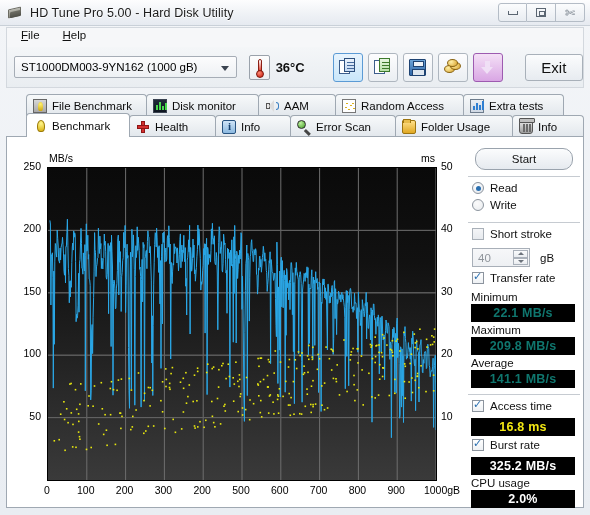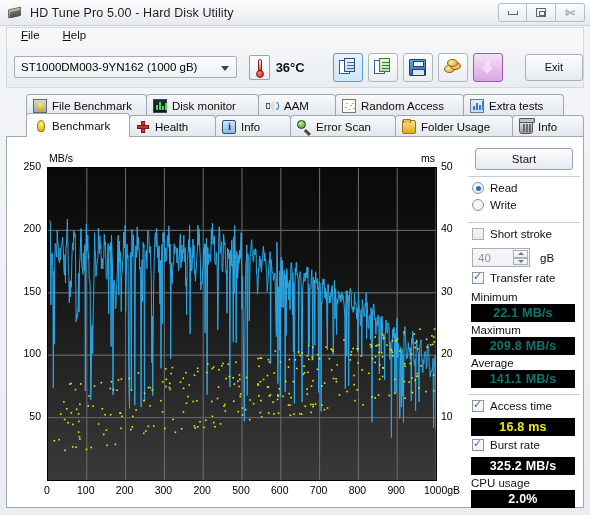--- a/index.html
+++ b/index.html
@@ -169,21 +169,21 @@
     position: absolute; left: 1px; top: 7px; width: 0; height: 0;
     border-left: 6.5px solid transparent; border-right: 6.5px solid transparent;
     border-top: 7px solid #f0e0f6;
   }
 
   .exit-btn {
     margin-left: 22px; width: 62px; height: 27px;
     background: linear-gradient(#fbfcfd, #e7ebf0);
     border: 1px solid #a8b0b9; border-radius: 3px;
     display: flex; align-items: center; justify-content: center;
-    font-size: 11px; color: #111;
+    font-size: 15px; color: #111;
   }
 
   
   .tabrow {
     position: absolute; left: 6px; height: 22px;
     display: flex;
   }
   .tabrow1 { top: 94px; left: 26px; }
   .tabrow2 { top: 115px; left: 26px; }
   .tab {
@@ -257,21 +257,21 @@
   .unit-right { position: absolute; font-size: 10.5px; color: #000; }
 
   
   .ctrl {
     position: absolute; left: 461px; top: 6px; width: 112px; height: 358px;
   }
   .ctrl-sep { border-top: 1px solid #c6cbd1; margin: 6px 0 5px 0; }
   .start-btn {
     width: 98px; height: 22px; margin: 5px auto 0 auto;
     background: linear-gradient(#fbfcfd, #e6eaef);
-    border: 1px solid #9aa3ad; border-radius: 3px;
+    border: 1px solid #9aa3ad; border-radius: 10px;
     display: flex; align-items: center; justify-content: center;
     font-size: 11.5px; color: #111;
   }
   .radio-row, .check-row { display: flex; align-items: flex-start; height: 17px; margin-left: 4px; }
   .radio {
     width: 12px; height: 12px; border-radius: 50%;
     background: radial-gradient(circle at 40% 35%, #ffffff, #dfe4ea);
     border: 1px solid #8c949e; position: relative; flex: 0 0 12px;
   }
   .radio.on::after {

